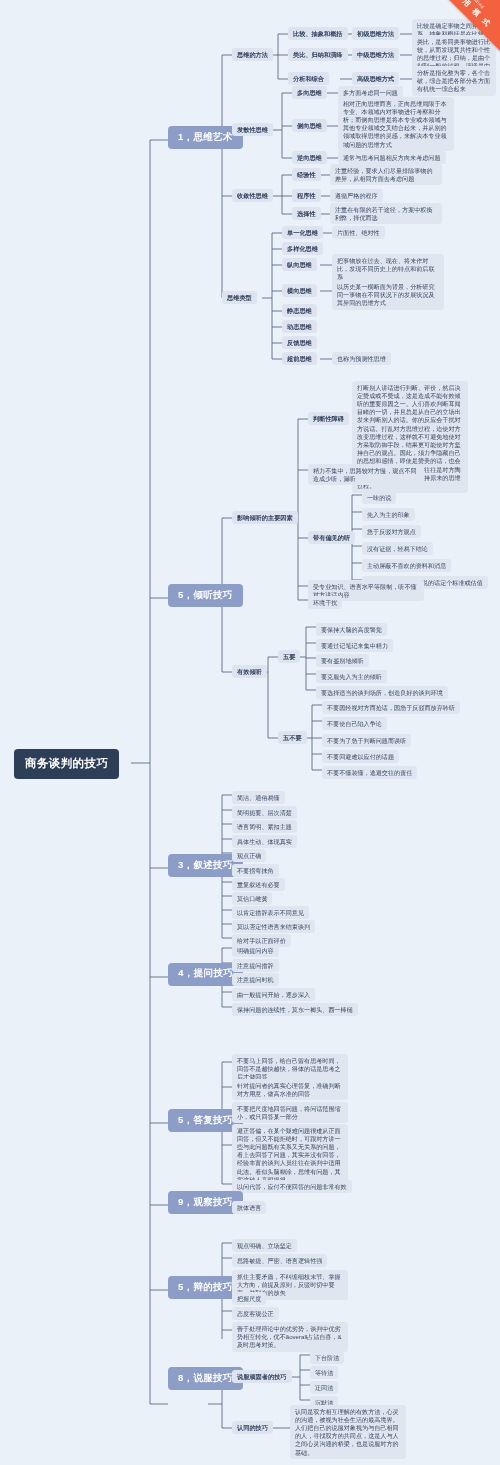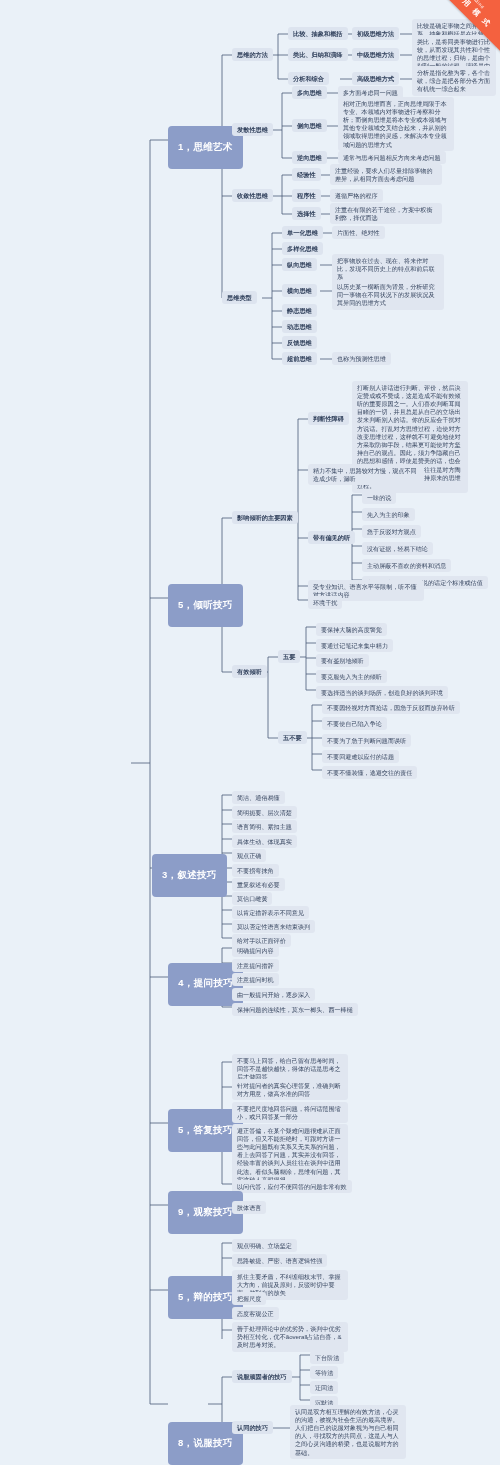--- a/index.html
+++ b/index.html
@@ -42,21 +42,21 @@
     border-radius: 4px;
     padding: 7px 11px;
     font-size: 11.5px;
     font-weight: bold;
     letter-spacing: .4px;
   }
   .lvl1 {
     background: #8c9dc8;
     color: #ffffff;
     border-radius: 4px;
-    padding: 15px 10px;
+    padding: 5px 10px;
     font-size: 9.5px;
     font-weight: bold;
     letter-spacing: .3px;
   }
   .lvl2 {
     background: #dde4ef;
     color: #31415c;
     border-radius: 3px;
     padding: 2.5px 5px;
     font-size: 6.2px;
@@ -268,20 +268,21 @@
     <path name="b8g1" d="M290 1377 L300 1377"></path>
     <path d="M300 1355 L300 1400"></path>
     <path d="M300 1355 L310 1355"></path>
     <path d="M300 1370 L310 1370"></path>
     <path d="M300 1385 L310 1385"></path>
     <path d="M300 1400 L310 1400"></path>
 
     <path d="M266 1428 L290 1428"></path>
   </svg>
 
+  <div class="node root" style="left:14px; top:749px;">商务谈判的技巧</div>
 
   <div class="node lvl1" style="left:168px; top:126px;">1，思维艺术</div>
 
   <div class="node lvl2" style="left:232px; top:48px;">思维的方法</div>
   <div class="node lvl3" style="left:288px; top:27px;">比较、抽象和概括</div>
   <div class="node lvl3" style="left:352px; top:27px;">初级思维方法</div>
   <div class="node leaf" style="left:412px; top:19px; width:84px;">比较是确定事物之间异同关系，抽象和概括是在比较的基础之上对事物认识的逐步深化</div>
   <div class="node lvl3" style="left:288px; top:48px;">类比、归纳和演绎</div>
   <div class="node lvl3" style="left:352px; top:48px;">中级思维方法</div>
   <div class="node leaf" style="left:412px; top:35px; width:84px;">类比，是将同类事物进行比较，从而发现其共性和个性的思维过程；归纳，是由个别到一般的过程，演绎是由一般到个别的过程</div>
@@ -342,21 +343,21 @@
   <div class="node leaf" style="left:316px; top:654px;">要有鉴别地倾听</div>
   <div class="node leaf" style="left:316px; top:670px;">要克服先入为主的倾听</div>
   <div class="node leaf" style="left:316px; top:686px;">要选择适当的谈判场所，创造良好的谈判环境</div>
   <div class="node lvl3" style="left:278px; top:731px;">五不要</div>
   <div class="node leaf" style="left:322px; top:701px;">不要因轻视对方而抢话，因急于反驳而放弃聆听</div>
   <div class="node leaf" style="left:322px; top:717px;">不要使自己陷入争论</div>
   <div class="node leaf" style="left:322px; top:734px;">不要为了急于判断问题而误听</div>
   <div class="node leaf" style="left:322px; top:750px;">不要回避难以应付的话题</div>
   <div class="node leaf" style="left:322px; top:766px;">不要不懂装懂，逃避交往的责任</div>
 
-  <div class="node lvl1" style="left:152px; top:854px;">3，叙述技巧</div>
+  <div class="node lvl1" style="left:168px; top:854px;">3，叙述技巧</div>
   <div class="node leaf" style="left:232px; top:791px;">简洁、通俗易懂</div>
   <div class="node leaf" style="left:232px; top:806px;">简明扼要、层次清楚</div>
   <div class="node leaf" style="left:232px; top:820px;">语言简明、紧扣主题</div>
   <div class="node leaf" style="left:232px; top:835px;">具体生动、体现真实</div>
   <div class="node leaf" style="left:232px; top:849px;">观点正确</div>
   <div class="node leaf" style="left:232px; top:864px;">不要拐弯抹角</div>
   <div class="node leaf" style="left:232px; top:878px;">重复叙述有必要</div>
   <div class="node leaf" style="left:232px; top:892px;">莫信口雌黄</div>
   <div class="node leaf" style="left:232px; top:906px;">以肯定措辞表示不同意见</div>
   <div class="node leaf" style="left:232px; top:920px;">莫以否定性语言来结束谈判</div>
@@ -380,21 +381,21 @@
   <div class="node leaf" style="left:232px; top:1201px;">肢体语言</div>
 
   <div class="node lvl1" style="left:168px; top:1276px;">5，辩的技巧</div>
   <div class="node leaf" style="left:232px; top:1239px;">观点明确、立场坚定</div>
   <div class="node leaf" style="left:232px; top:1254px;">思路敏捷、严密、语言逻辑性强</div>
   <div class="node leaf" style="left:232px; top:1270px; width:116px;">抓住主要矛盾，不纠缠细枝末节、掌握大方向，前提及原则，反驳时切中要害，做到有的放矢</div>
   <div class="node leaf" style="left:232px; top:1292px;">把握尺度</div>
   <div class="node leaf" style="left:232px; top:1307px;">态度客观公正</div>
   <div class="node leaf" style="left:232px; top:1322px; width:116px;">善于处理辩论中的优劣势，谈判中优劣势相互转化，优不ãoverall占沾自喜，&amp;及时思考对策。</div>
 
-  <div class="node lvl1" style="left:168px; top:1422px;">8，说服技巧</div>
+  <div class="node lvl1" style="left:168px; top:1367px;">8，说服技巧</div>
   <div class="node lvl2" style="left:232px; top:1370px;">说服顽固者的技巧</div>
   <div class="node leaf" style="left:310px; top:1351px;">下台阶法</div>
   <div class="node leaf" style="left:310px; top:1366px;">等待法</div>
   <div class="node leaf" style="left:310px; top:1381px;">迂回法</div>
   <div class="node leaf" style="left:310px; top:1396px;">沉默法</div>
   <div class="node lvl2" style="left:232px; top:1421px;">认同的技巧</div>
   <div class="node leaf" style="left:290px; top:1405px; width:116px;">认同是双方相互理解的有效方法，心灵的沟通，被视为社会生活的最高境界。人们把自己的说服对象视为与自己相同的人，寻找双方的共同点，这是人与人之间心灵沟通的桥梁，也是说服对方的基础。</div>
 
   <div id="watermark">
     <span class="wm-brand">XMind</span>

